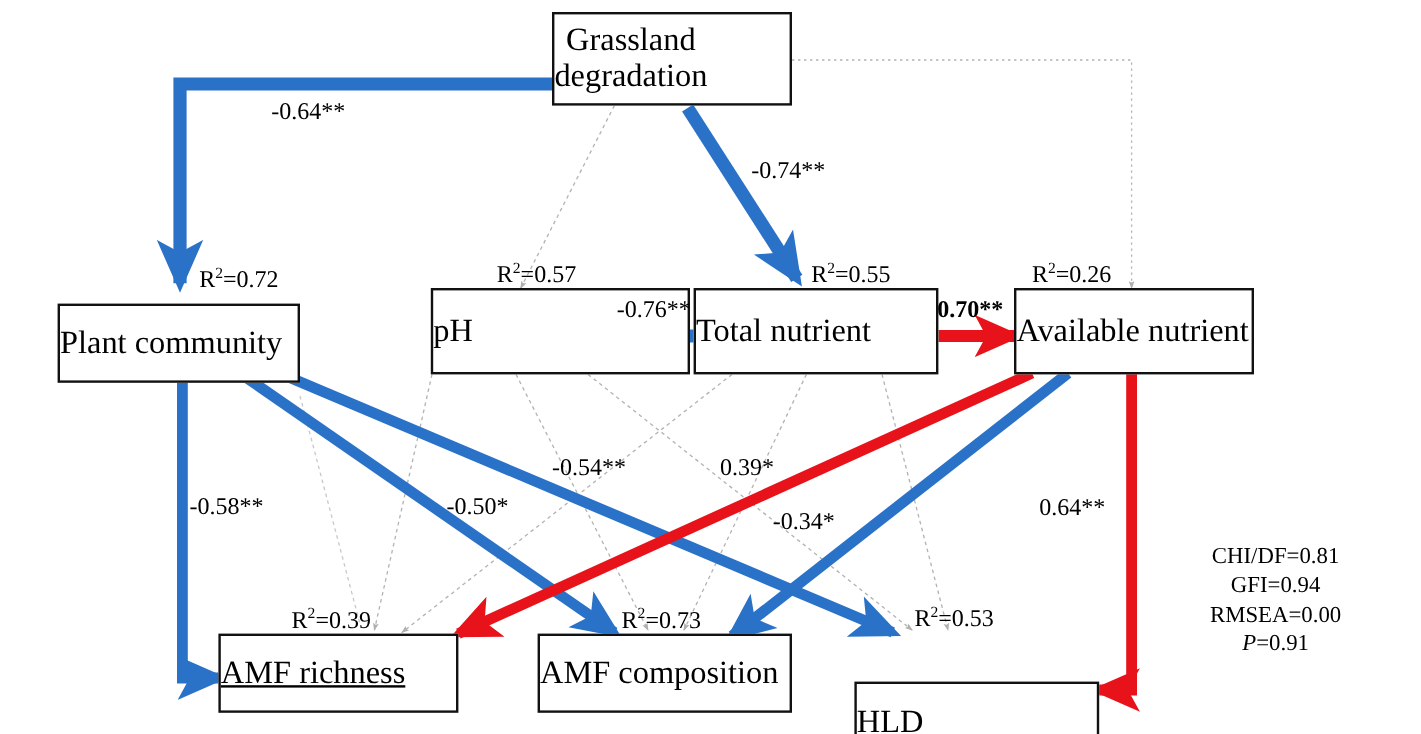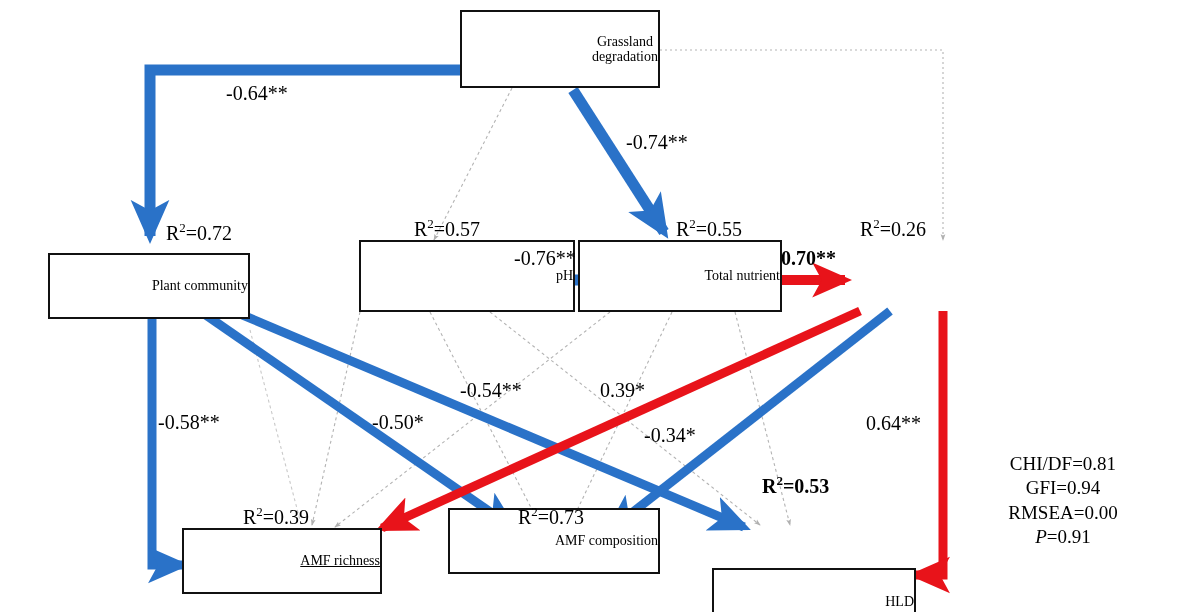--- a/index.html
+++ b/index.html
@@ -22,22 +22,22 @@
     width: 1184px;
     height: 612px;
   }
   .node-box {
     position: absolute;
     box-sizing: border-box;
     border: 2.5px solid #111111;
     background: #ffffff;
     display: flex;
     align-items: center;
-    justify-content: flex-end;
-    font-size: 14px;
+    justify-content: flex-start;
+    font-size: 27px;
     color: #000000;
     line-height: 1.1;
     text-align: center;
     z-index: 3;
   }
   .node-box .node-label-2line {
     display: block;
   }
   .r2-label {
     position: absolute;
@@ -146,26 +146,29 @@
   </div>
 
   <div class="node-box" style="left:317px; top:240px; width:216px; height:72px;margin-left:42px;">
     <span>pH</span>
   </div>
 
   <div class="node-box" style="left:578px; top:240px; width:204px; height:72px;">
     <span>Total nutrient</span>
   </div>
 
+  <div class="node-box" style="left:845px; top:240px; width:200px; height:72px;">
+    <span>Available nutrient</span>
+  </div>
 
   <div class="node-box" style="left:182px; top:528px; width:200px; height:66px;text-decoration:underline;">
     <span>AMF richness</span>
   </div>
 
-  <div class="node-box" style="left:448px; top:508px; width:212px; height:66px;">
+  <div class="node-box" style="left:448px; top:528px; width:212px; height:66px;">
     <span>AMF composition</span>
   </div>
 
   <div class="node-box" style="left:712px; top:527px; width:204px; height:68px;margin-top:41px;">
     <span>HLD</span>
   </div>
 
   <div class="r2-label" style="left:166px; top:222px;">
     <span>R</span><sup>2</sup><span>=0.72</span>
   </div>
@@ -183,21 +186,21 @@
   </div>
 
   <div class="r2-label" style="left:243px; top:506px;">
     <span>R</span><sup>2</sup><span>=0.39</span>
   </div>
 
   <div class="r2-label" style="left:518px; top:506px;">
     <span>R</span><sup>2</sup><span>=0.73</span>
   </div>
 
-  <div class="r2-label" style="left:762px; top:475px;font-weight:bold;">
+  <div class="r2-label" style="left:762px; top:505px;">
     <span>R</span><sup>2</sup><span>=0.53</span>
   </div>
 
   <div class="coef-label" style="left:226px; top:82px;">-0.64**</div>
 
   <div class="coef-label" style="left:626px; top:131px;">-0.74**</div>
 
   <div class="coef-label" style="left:514px; top:247px;">-0.76**</div>
 
   <div class="coef-label" style="left:781px; top:247px;font-weight:bold;">0.70**</div>

